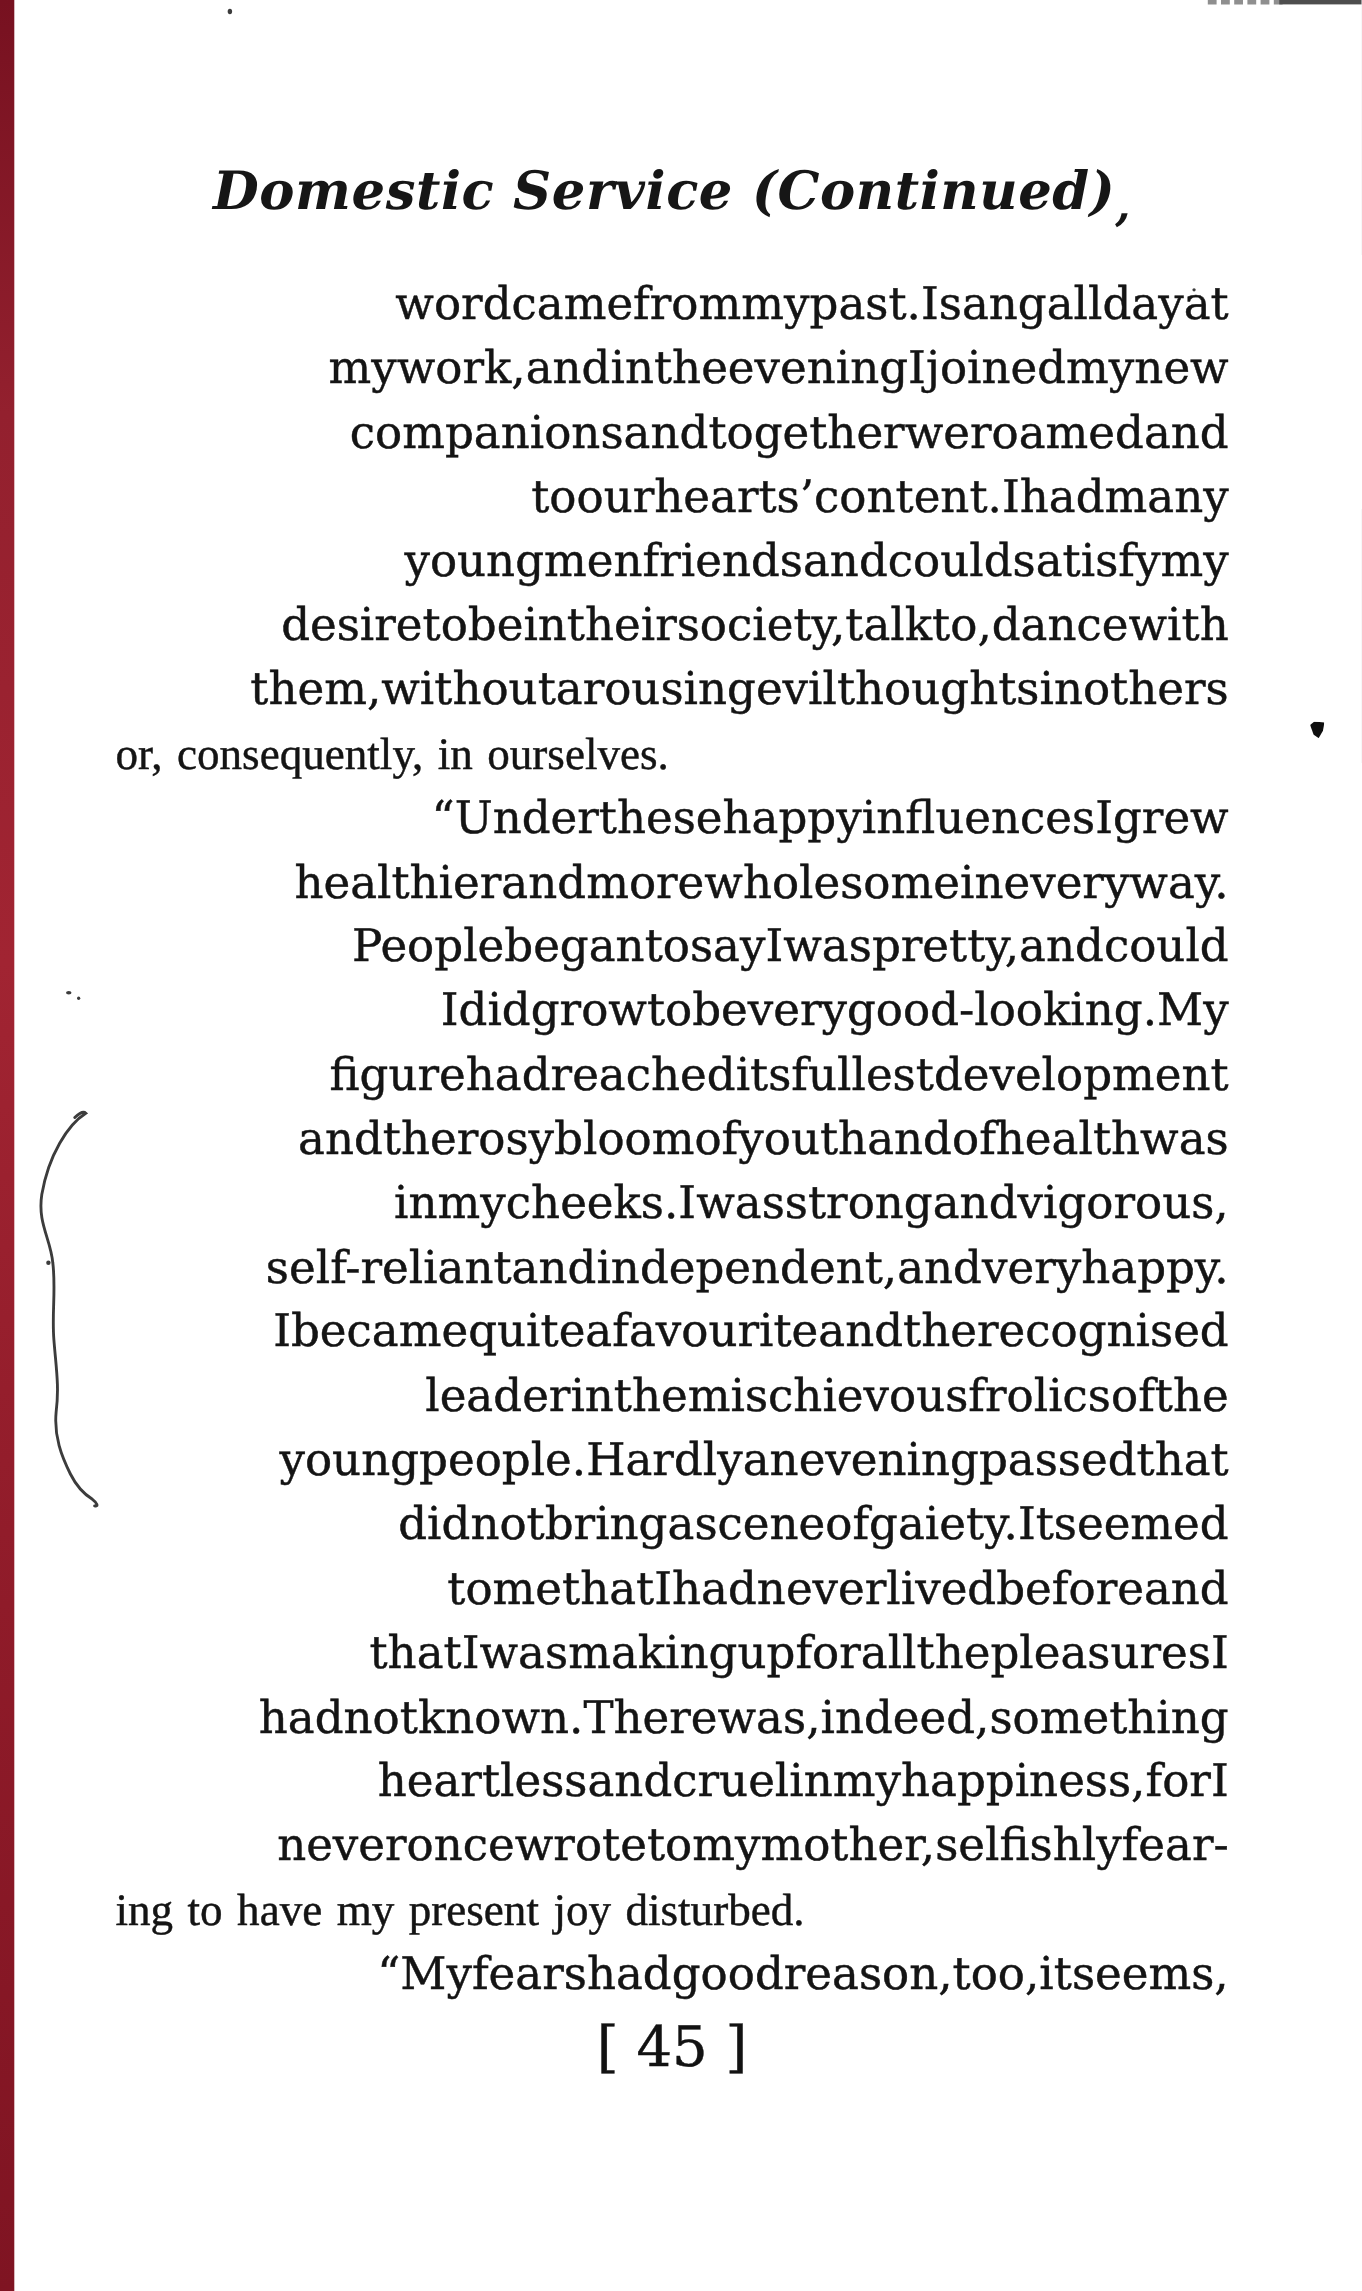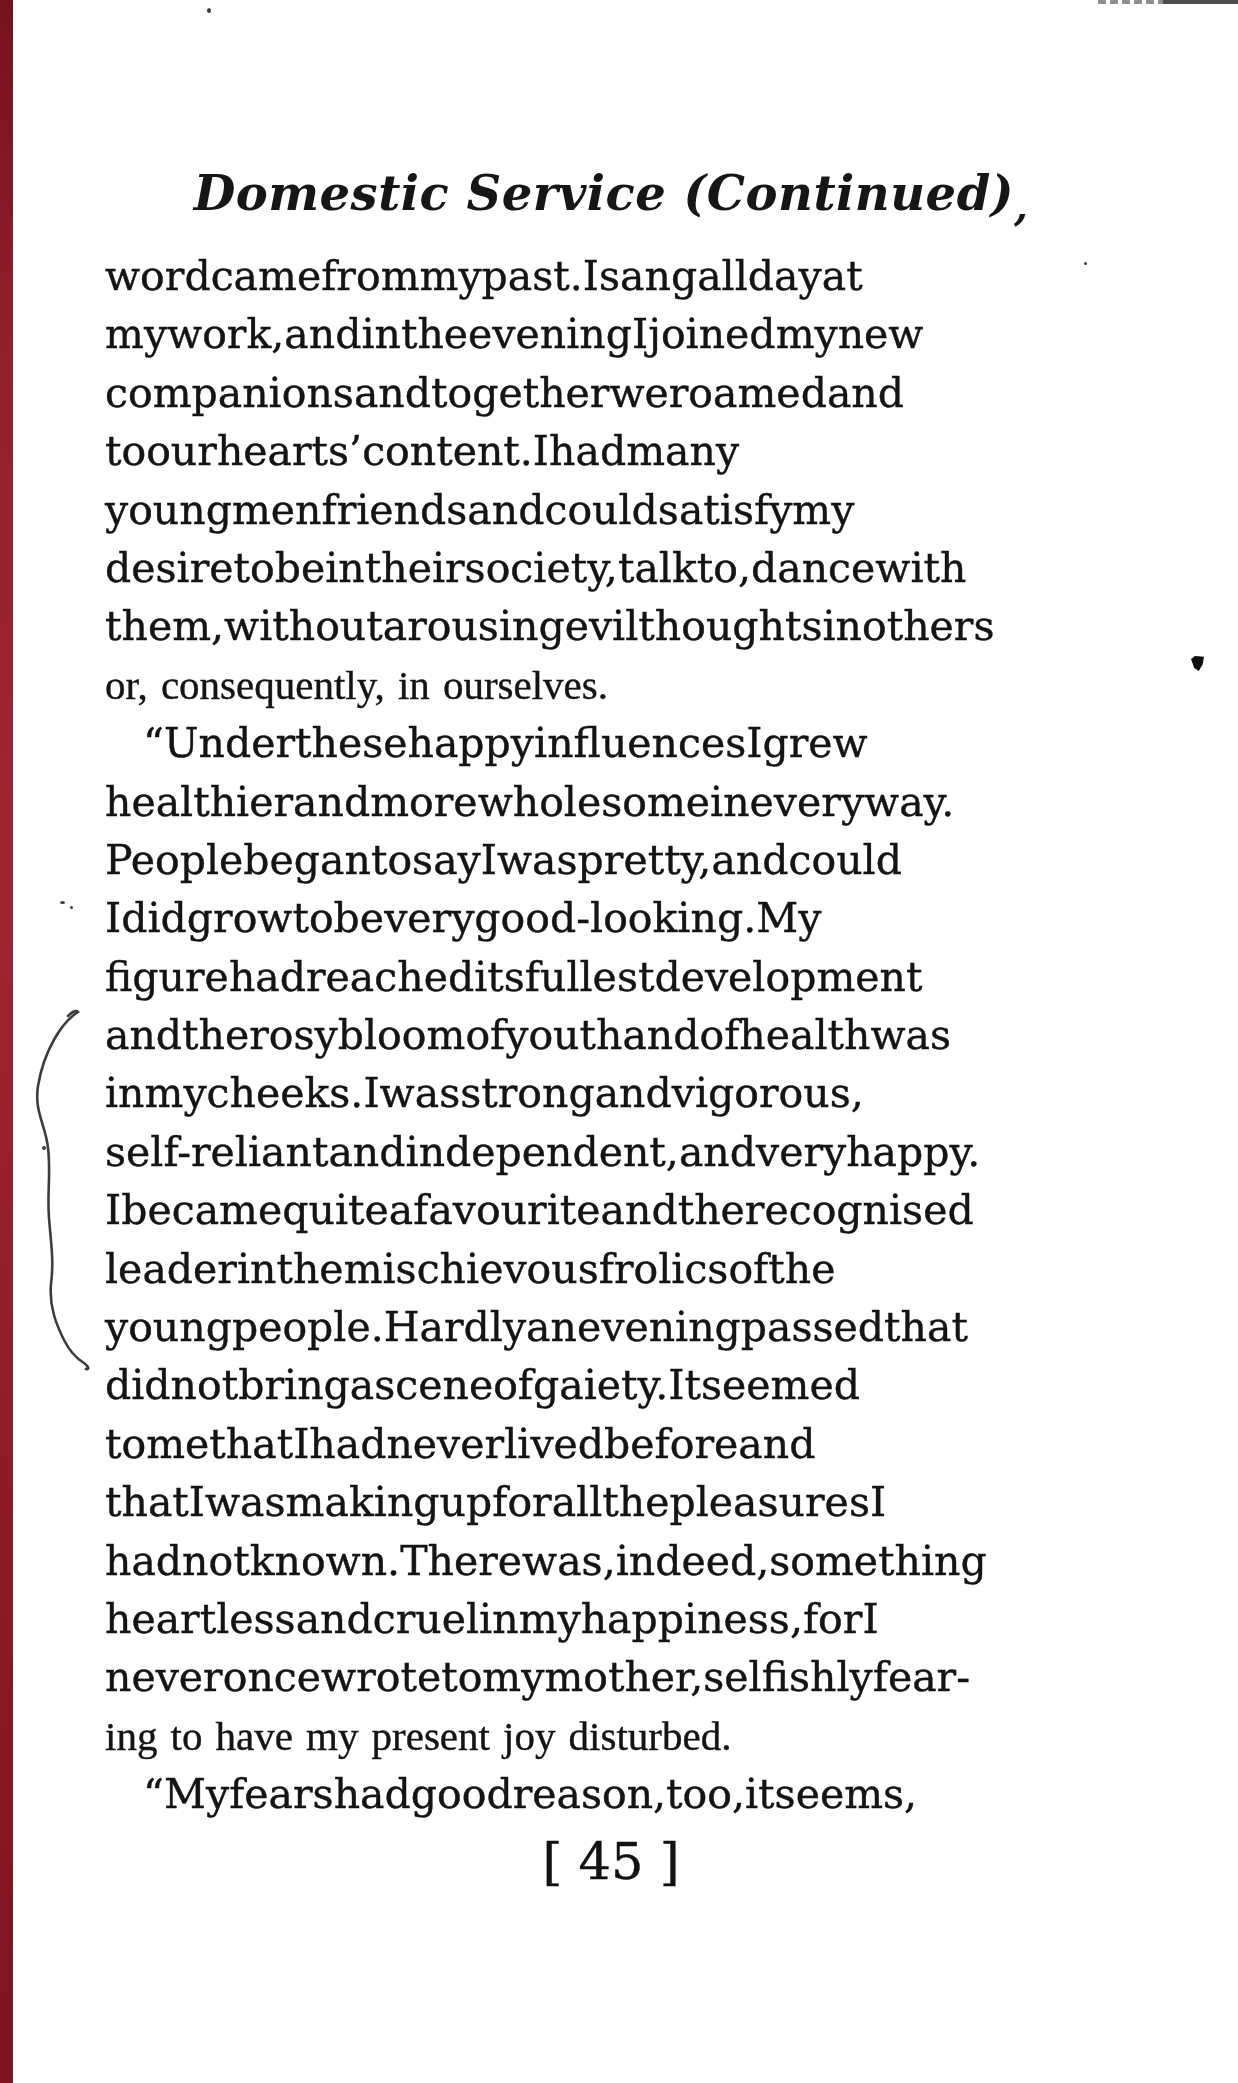--- a/index.html
+++ b/index.html
@@ -17,28 +17,28 @@
     background:linear-gradient(180deg,#771120 0%,#93202e 18%,#a12432 42%,#8f1b29 70%,#7f1422 100%);
   }
   
   .top-line{position:absolute;top:0;height:0;}
   #top-line-dashed{left:1098px;width:68px;border-top:4px dashed #8f8f8f;}
   #top-line-solid{left:1163px;width:75px;border-top:4px solid #4e4e4e;}
   
   #title-wrap{
     position:absolute;left:105px;top:150px;width:1012px;
     text-align:center;font-style:italic;font-weight:600;
-    font-size:48px;line-height:86px;color:#161616;
+    font-size:48px;line-height:49px;color:#161616;
     letter-spacing:0.5px;
   }
   #title-tail{display:inline-block;transform:translateY(10px);font-size:40px;}
   
   #body-text{position:absolute;left:105px;top:247px;width:1012px;}
   .line{
-    display:flex;justify-content:flex-start;align-items:baseline;
+    display:flex;justify-content:flex-end;align-items:baseline;
     height:58.4px;line-height:58.4px;font-size:41px;
     white-space:nowrap;color:#141414;
     -webkit-text-stroke:0.4px #141414;
   }
   .line.last{justify-content:flex-start;gap:0.32em;font-family:Liberation Serif, serif;}
   .line.indent{padding-left:38px;}
   
   #page-number{
     position:absolute;left:105px;top:1832px;width:1012px;
     text-align:center;font-size:51px;color:#121212;

